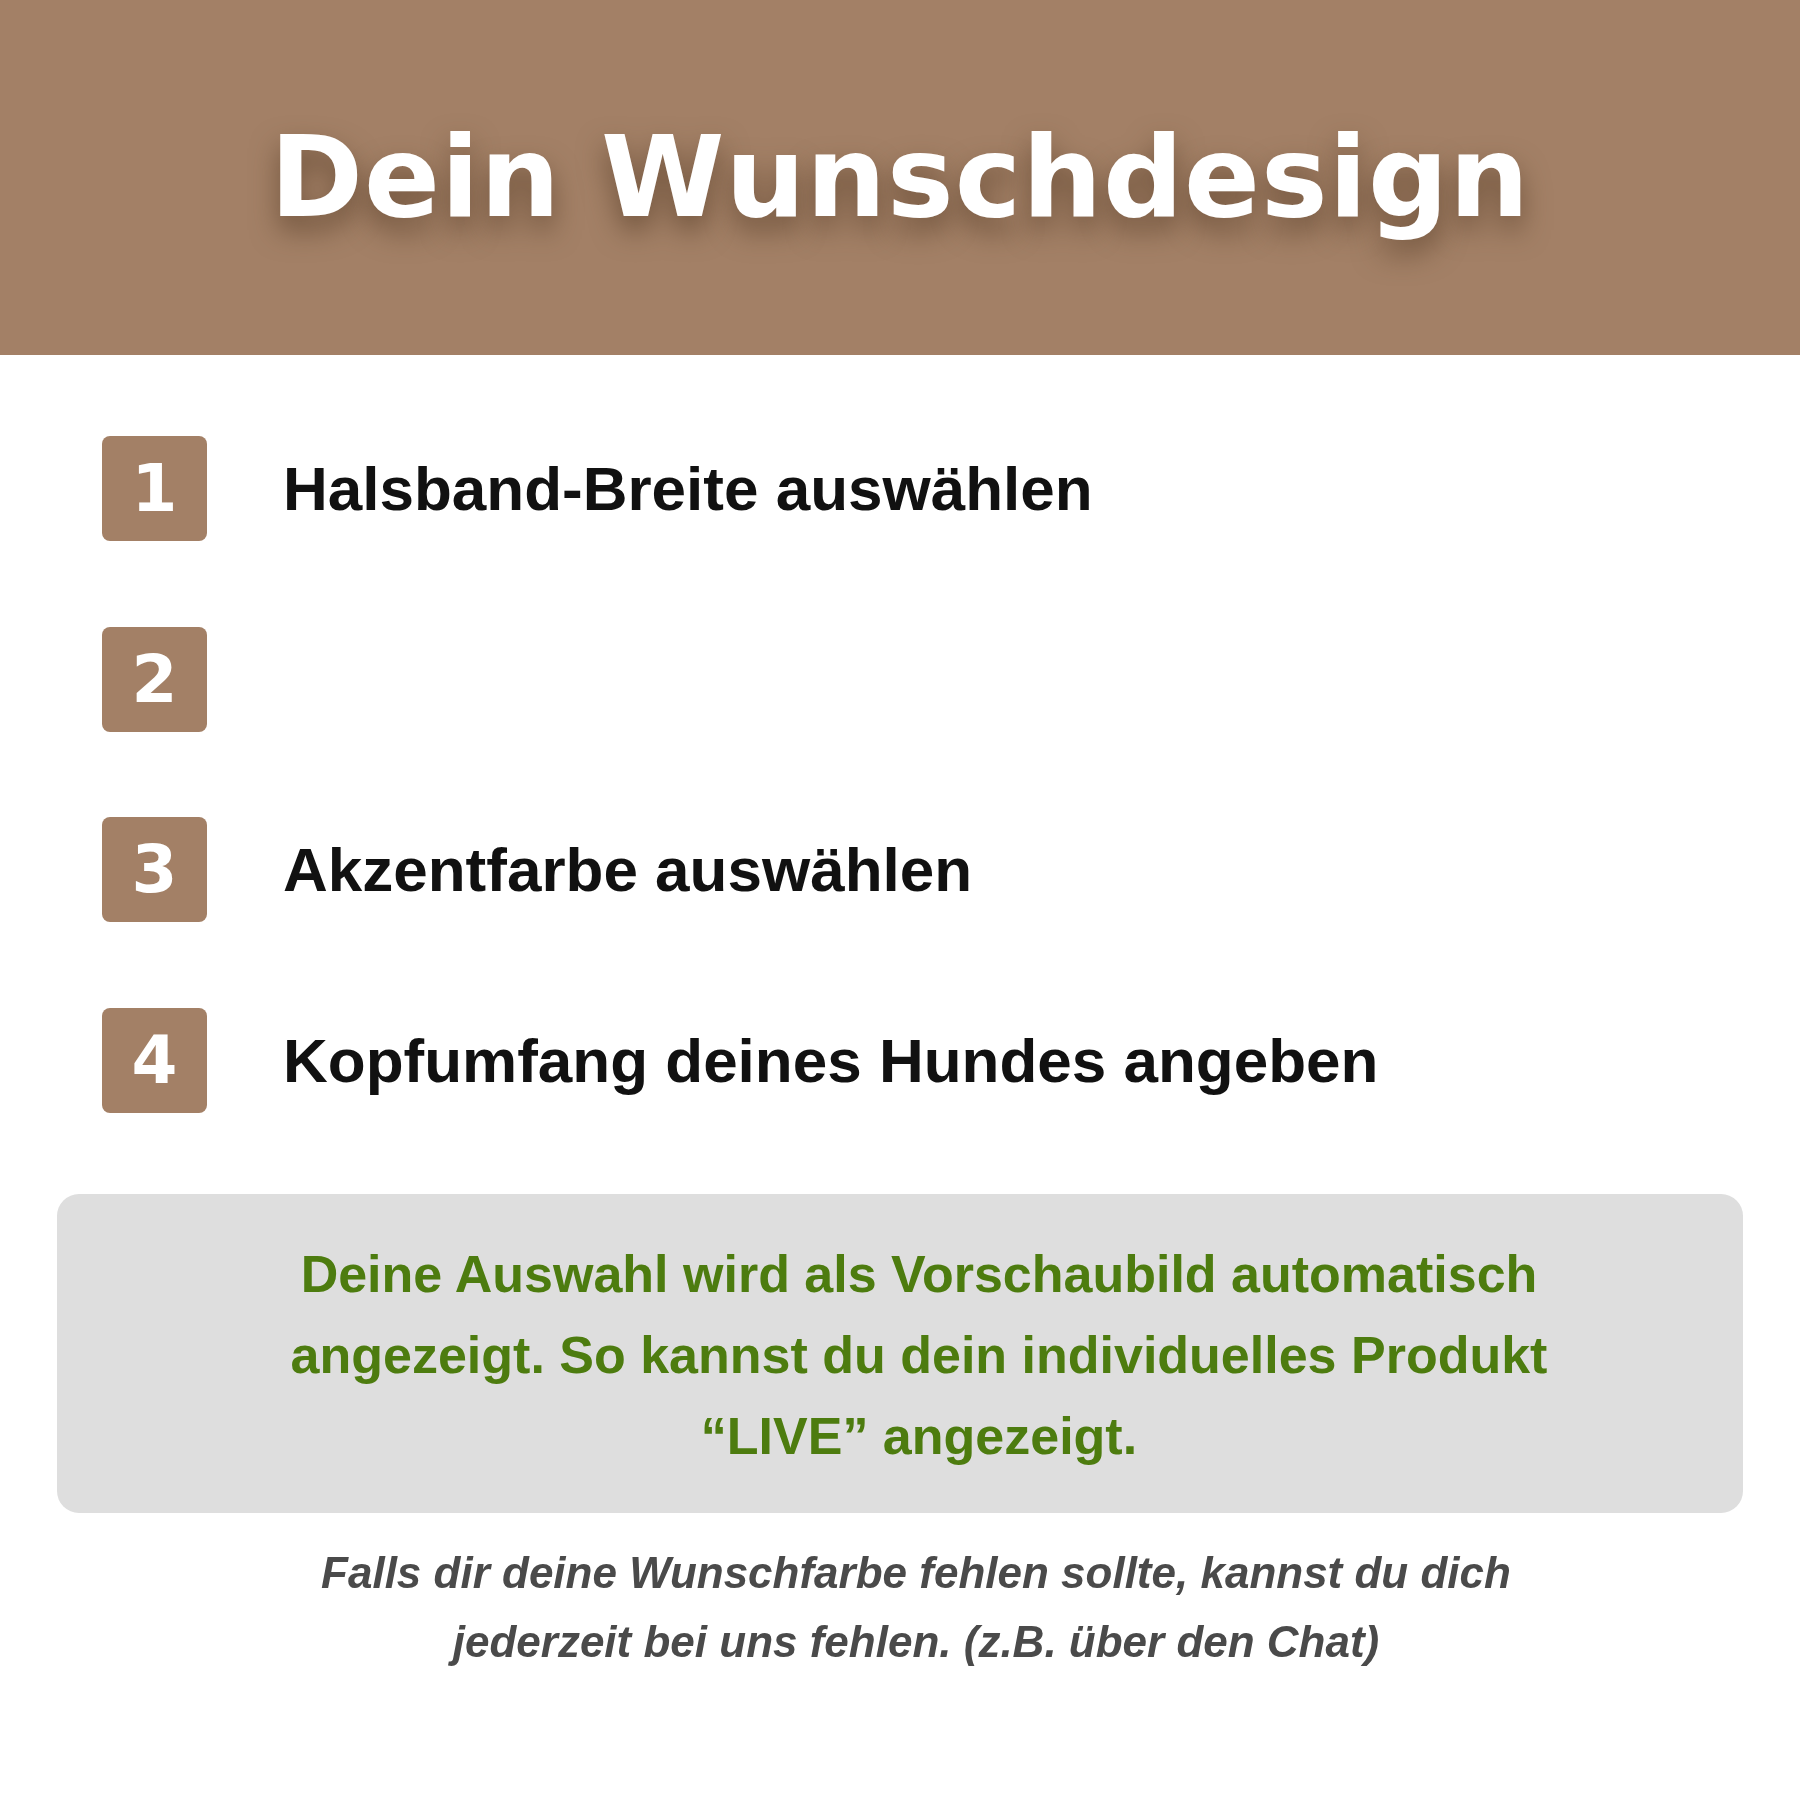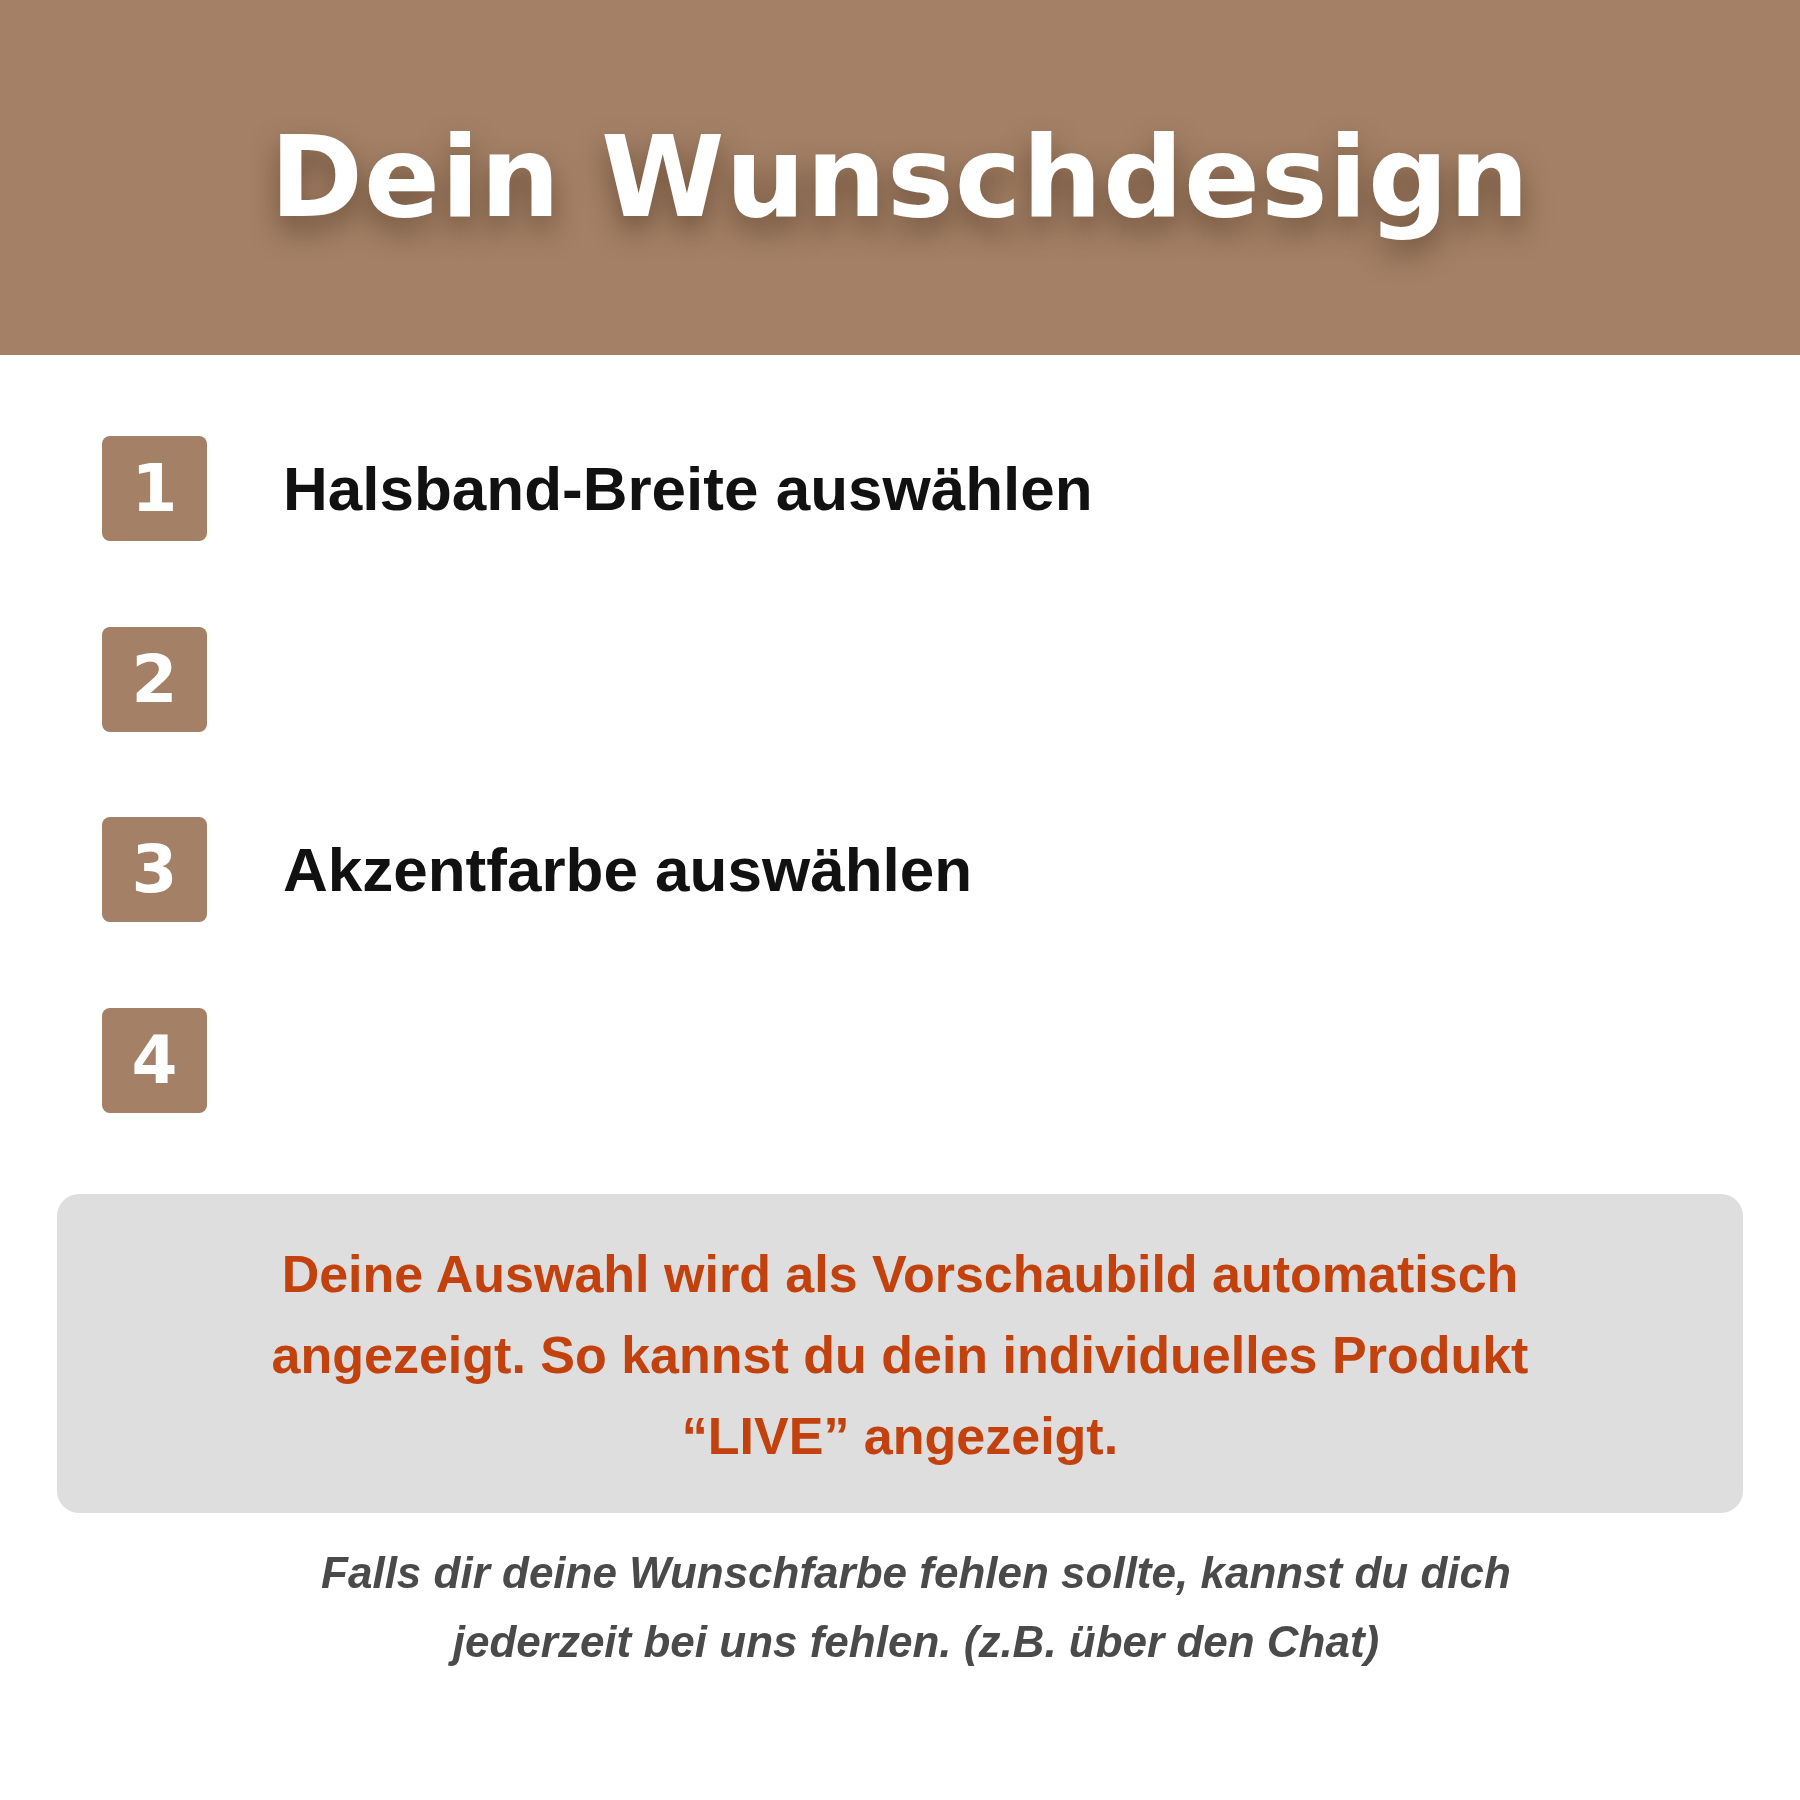--- a/index.html
+++ b/index.html
@@ -10,22 +10,22 @@
            text-align:center; color:#ffffff; font-weight:bold; font-size:112px; letter-spacing:1px;
            text-shadow:0 14px 28px rgba(70,45,25,0.55); }
   .step { position:absolute; left:102px; width:1600px; height:105px; }
   .num { position:absolute; left:0; top:0; width:105px; height:105px; background:#a38066; border-radius:8px;
          color:#ffffff; font-weight:bold; font-size:66px; line-height:105px; text-align:center;
          font-family:"DejaVu Sans", sans-serif; }
   .label { position:absolute; left:181px; top:0; height:105px; line-height:105px; color:#111111;
            font-weight:bold; font-size:62px; white-space:nowrap; font-family:"Liberation Sans", sans-serif; }
   .info { position:absolute; left:57px; top:1194px; width:1686px; height:319px; background:#dedede;
           border-radius:22px; }
-  .info-text { position:absolute; left:0; top:40px; width:1686px; text-align:center; color:#c2410c;
-               font-weight:bold; font-size:52px; line-height:81px; font-family:"Liberation Sans", sans-serif; }
+  .info-text { position:absolute; left:0; top:40px; width:1686px; text-align:center; color:#4d7c0f;
+               font-weight:bold; font-size:52px; line-height:81px; font-family:"Liberation Sans", sans-serif;padding-left:19px; }
   .info-text span { display:block; }
   .note { position:absolute; left:0; top:1538px; width:1800px; text-align:center; color:#4a4a4a;
           font-weight:bold; font-style:italic; font-size:44px; line-height:69px;
           font-family:"Liberation Sans", sans-serif; }
   .note span { display:block;padding-left:32px; }
 </style>
 </head>
 <body>
 
 <div class="header">
@@ -38,20 +38,21 @@
 </div>
 <div class="step" style="top:627px;">
   <div class="num">2</div>
 </div>
 <div class="step" style="top:817px;">
   <div class="num">3</div>
   <div class="label">Akzentfarbe auswählen</div>
 </div>
 <div class="step" style="top:1008px;">
   <div class="num">4</div>
+  <div class="label">Kopfumfang deines Hundes angeben</div>
 </div>
 
 <div class="info">
   <div class="info-text">
     <span>Deine Auswahl wird als Vorschaubild automatisch</span>
     <span>angezeigt. So kannst du dein individuelles Produkt</span>
     <span>“LIVE” angezeigt.</span>
   </div>
 </div>
 

